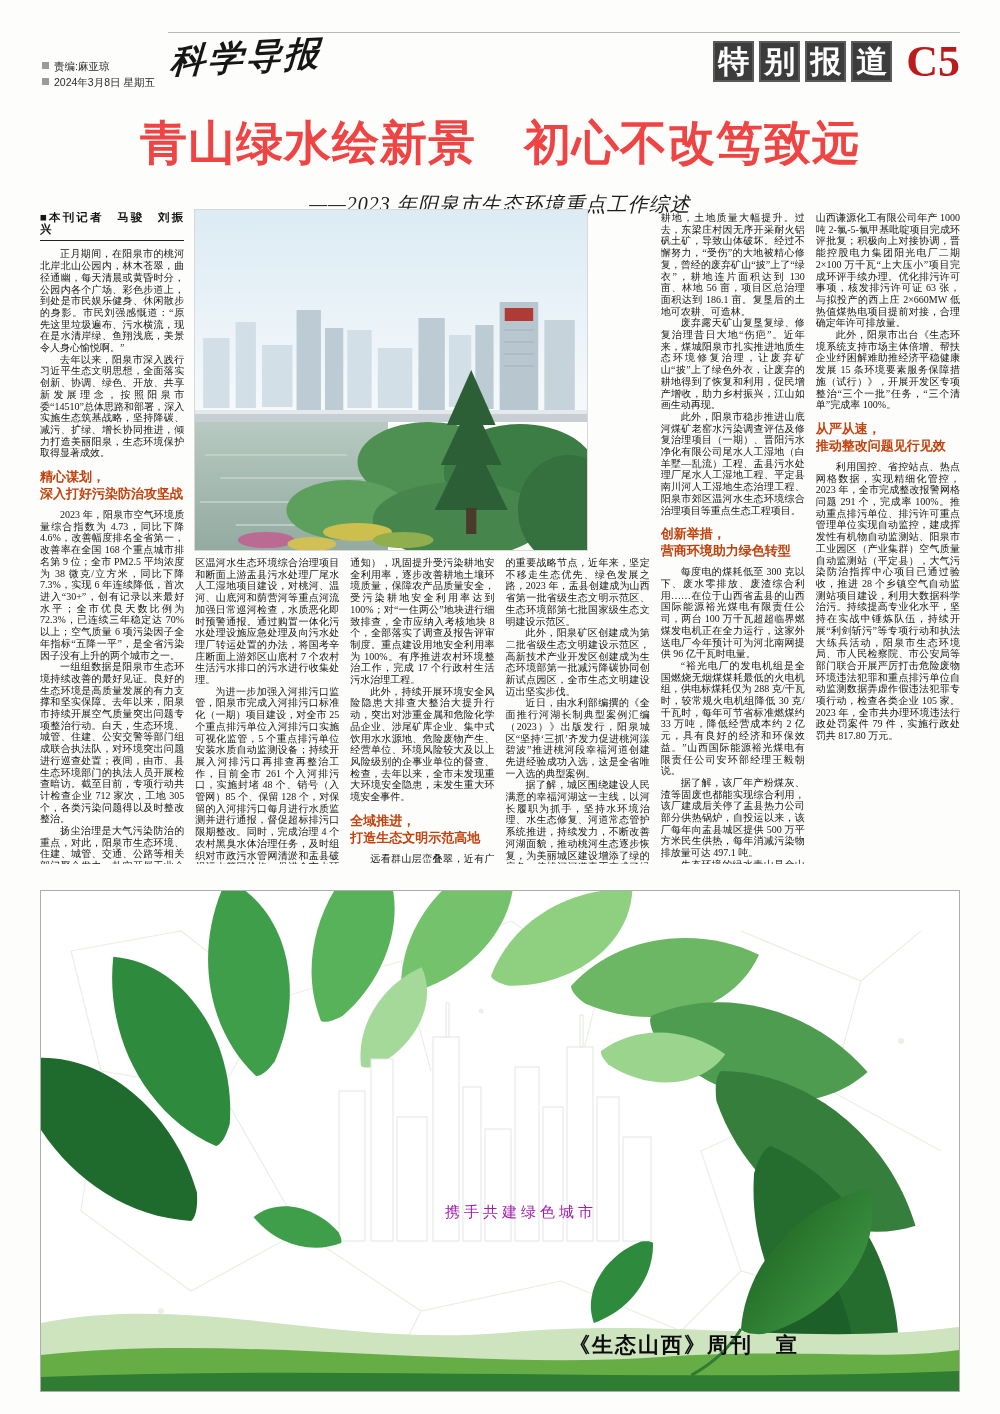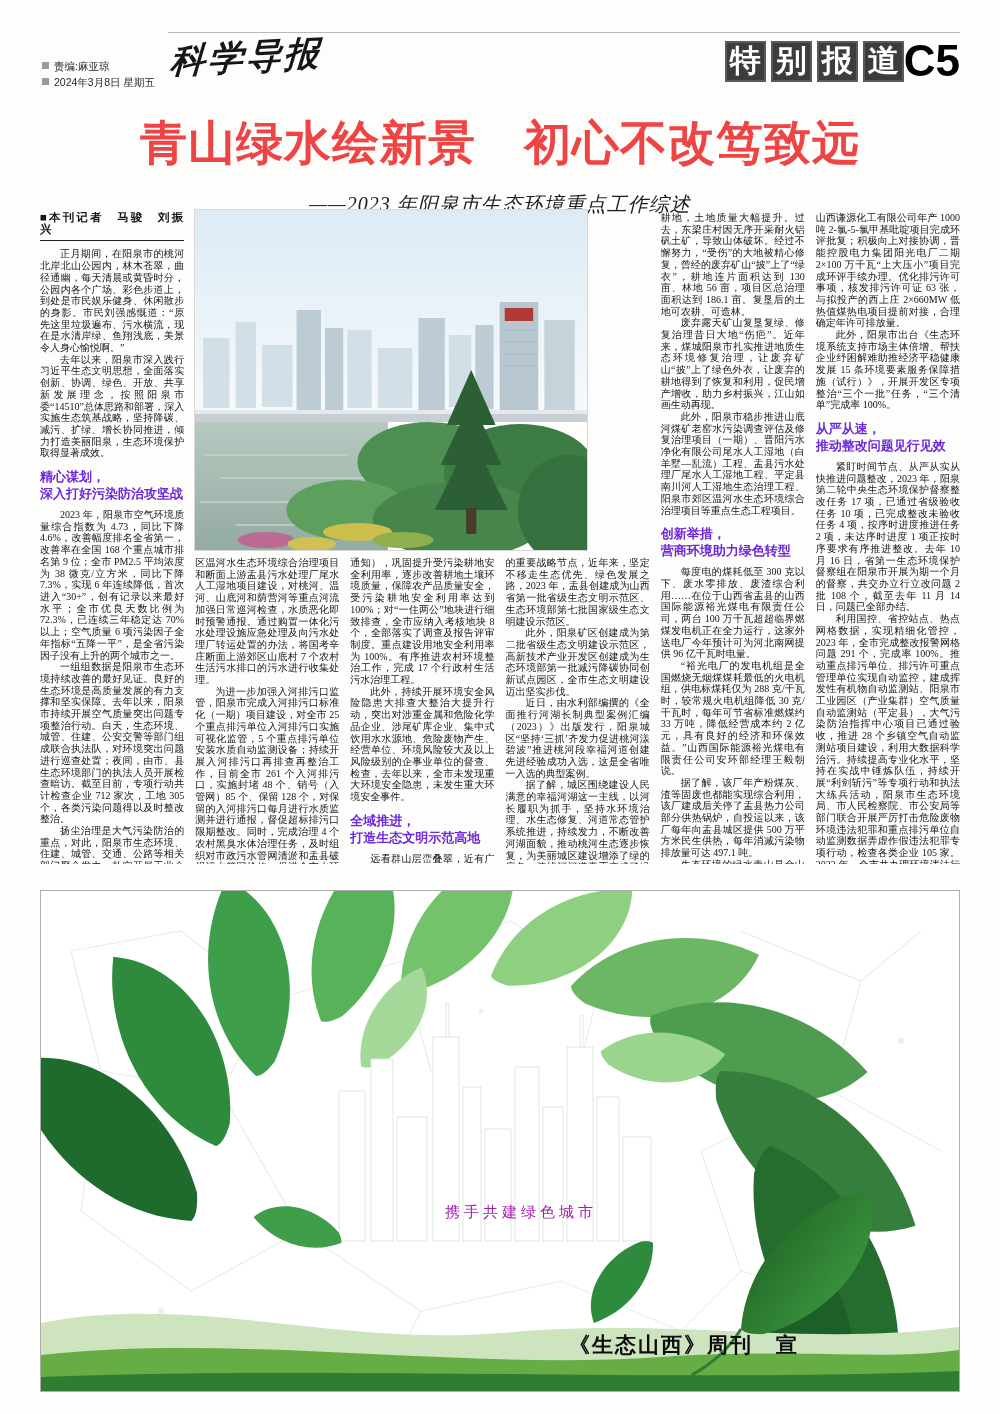--- a/index.html
+++ b/index.html
@@ -21,21 +21,21 @@
     letter-spacing:3px;color:#161616;transform:rotate(-3deg) skewX(-6deg);
     font-family:"DejaVu Serif",serif;
   }
   .badges{position:absolute;right:0;top:6px;display:flex;align-items:center;}
   .badge{
     width:41px;height:41px;background:#3c3c3c;color:#fff;margin-left:5px;
     display:flex;align-items:center;justify-content:center;
     font-size:31px;font-weight:bold;font-family:"Liberation Sans",sans-serif;
     box-shadow:inset 0 0 0 2px #5a5a5a;
   }
-  .pagenum{font-size:44px;font-weight:bold;color:#000000;font-family:Liberation Sans, sans-serif;}
+  .pagenum{font-size:44px;font-weight:bold;margin-left:14px;color:#b91c1c;font-family:Liberation Serif, serif;}
 
   
   .headline{position:absolute;top:112px;left:40px;right:40px;text-align:center;}
   .headline h1{
     margin:0;font-size:47px;font-weight:900;letter-spacing:1px;color:#ef4444;
     font-family:"Liberation Sans","DejaVu Sans",sans-serif;white-space:nowrap;
   }
   .headline .sub{margin-top:16px;font-size:20px;color:#1c1c1c;letter-spacing:1px;font-style:italic;}
 
   
@@ -43,21 +43,21 @@
   .col{flex:1 1 0;font-size:10px;line-height:11.7px;text-align:justify;overflow:hidden;color:#141414;}
   .col.under{padding-top:345px;}
   .col p{margin:0;text-indent:2em;}
   .col p.cont{text-indent:0;}
   .byline{
     font-family:"Liberation Sans",sans-serif;font-size:11.5px;font-weight:bold;
     border-bottom:1.5px solid #222;padding-bottom:5px;margin-bottom:7px;letter-spacing:1px;
   }
   .colhead{
     font-family:"Liberation Sans","DejaVu Sans",sans-serif;font-size:13px;font-weight:bold;
-    line-height:17px;margin:9px 0 7px;white-space:pre-line;color:#6d28d9;
+    line-height:17px;margin:9px 0 7px;white-space:pre-line;color:#c2410c;
   }
   .photo{position:absolute;left:155px;top:-2px;width:392px;height:340px;box-shadow:0 0 0 1px #d8d8d8;}
 
   
   .feature{
     position:absolute;left:40px;top:890px;width:918px;height:500px;
     border:1px solid #adadad;background:#ffffff;overflow:hidden;
   }
   .feature-caption{
     position:absolute;left:404px;top:312px;font-size:15px;letter-spacing:4px;
@@ -212,21 +212,20 @@
         <p>每度电的煤耗低至 300 克以下、废水零排放、废渣综合利用……在位于山西省盂县的山西国际能源裕光煤电有限责任公司，两台 100 万千瓦超超临界燃煤发电机正在全力运行，这家外送电厂今年预计可为河北南网提供 96 亿千瓦时电量。</p>
         <p>“裕光电厂的发电机组是全国燃烧无烟煤煤耗最低的火电机组，供电标煤耗仅为 288 克/千瓦时，较常规火电机组降低 30 克/千瓦时，每年可节省标准燃煤约 33 万吨，降低经营成本约 2 亿元，具有良好的经济和环保效益。”山西国际能源裕光煤电有限责任公司安环部经理王毅朝说。</p>
         <p>据了解，该厂年产粉煤灰、渣等固废也都能实现综合利用，该厂建成后关停了盂县热力公司部分供热锅炉，自投运以来，该厂每年向盂县城区提供 500 万平方米民生供热，每年消减污染物排放量可达 497.1 吨。</p>
         <p>生态环境的绿水青山是金山银山，营商环境的“绿水青山”也是带来经济发展的“金山银山”。</p>
       </div>
       <div class="col">
         <p class="cont">山西谦源化工有限公司年产 1000 吨 2-氯-5-氯甲基吡啶项目完成环评批复；积极向上对接协调，晋能控股电力集团阳光电厂二期 2×100 万千瓦“上大压小”项目完成环评手续办理。优化排污许可事项，核发排污许可证 63 张，与拟投产的西上庄 2×660MW 低热值煤热电项目提前对接，合理确定年许可排放量。</p>
         <p>此外，阳泉市出台《生态环境系统支持市场主体倍增、帮扶企业纾困解难助推经济平稳健康发展 15 条环境要素服务保障措施（试行）》，开展开发区专项整治“三个一批”任务，“三个清单”完成率 100%。</p>
         <div class="colhead">从严从速，
 推动整改问题见行见效</div>
-        <p>紧盯时间节点、从严从实从快推进问题整改，2023 年，阳泉第二轮中央生态环境保护督察整改任务 17 项，已通过省级验收任务 10 项，已完成整改未验收任务 4 项，按序时进度推进任务 2 项，未达序时进度 1 项正按时序要求有序推进整改。去年 10 月 16 日，省第一生态环境保护督察组在阳泉市开展为期一个月的督察，共交办立行立改问题 2 批 108 个，截至去年 11 月 14 日，问题已全部办结。</p>
         <p>利用国控、省控站点、热点网格数据，实现精细化管控，2023 年，全市完成整改报警网格问题 291 个，完成率 100%。推动重点排污单位、排污许可重点管理单位实现自动监控，建成挥发性有机物自动监测站、阳泉市工业园区（产业集群）空气质量自动监测站（平定县），大气污染防治指挥中心项目已通过验收，推进 28 个乡镇空气自动监测站项目建设，利用大数据科学治污。持续提高专业化水平，坚持在实战中锤炼队伍，持续开展“利剑斩污”等专项行动和执法大练兵活动，阳泉市生态环境局、市人民检察院、市公安局等部门联合开展严厉打击危险废物环境违法犯罪和重点排污单位自动监测数据弄虚作假违法犯罪专项行动，检查各类企业 105 家。2023 年，全市共办理环境违法行政处罚案件 79 件，实施行政处罚共 817.80 万元。</p>
       </div>
     </div>
 
   <div class="feature">
     <svg width="918" height="500" viewBox="0 0 918 500">
       <defs>
         <linearGradient id="dlg" x1="0" y1="0" x2="1" y2="1">
           <stop offset="0" stop-color="#1b5e20"></stop>
             <stop offset="1" stop-color="#43a047"></stop>

